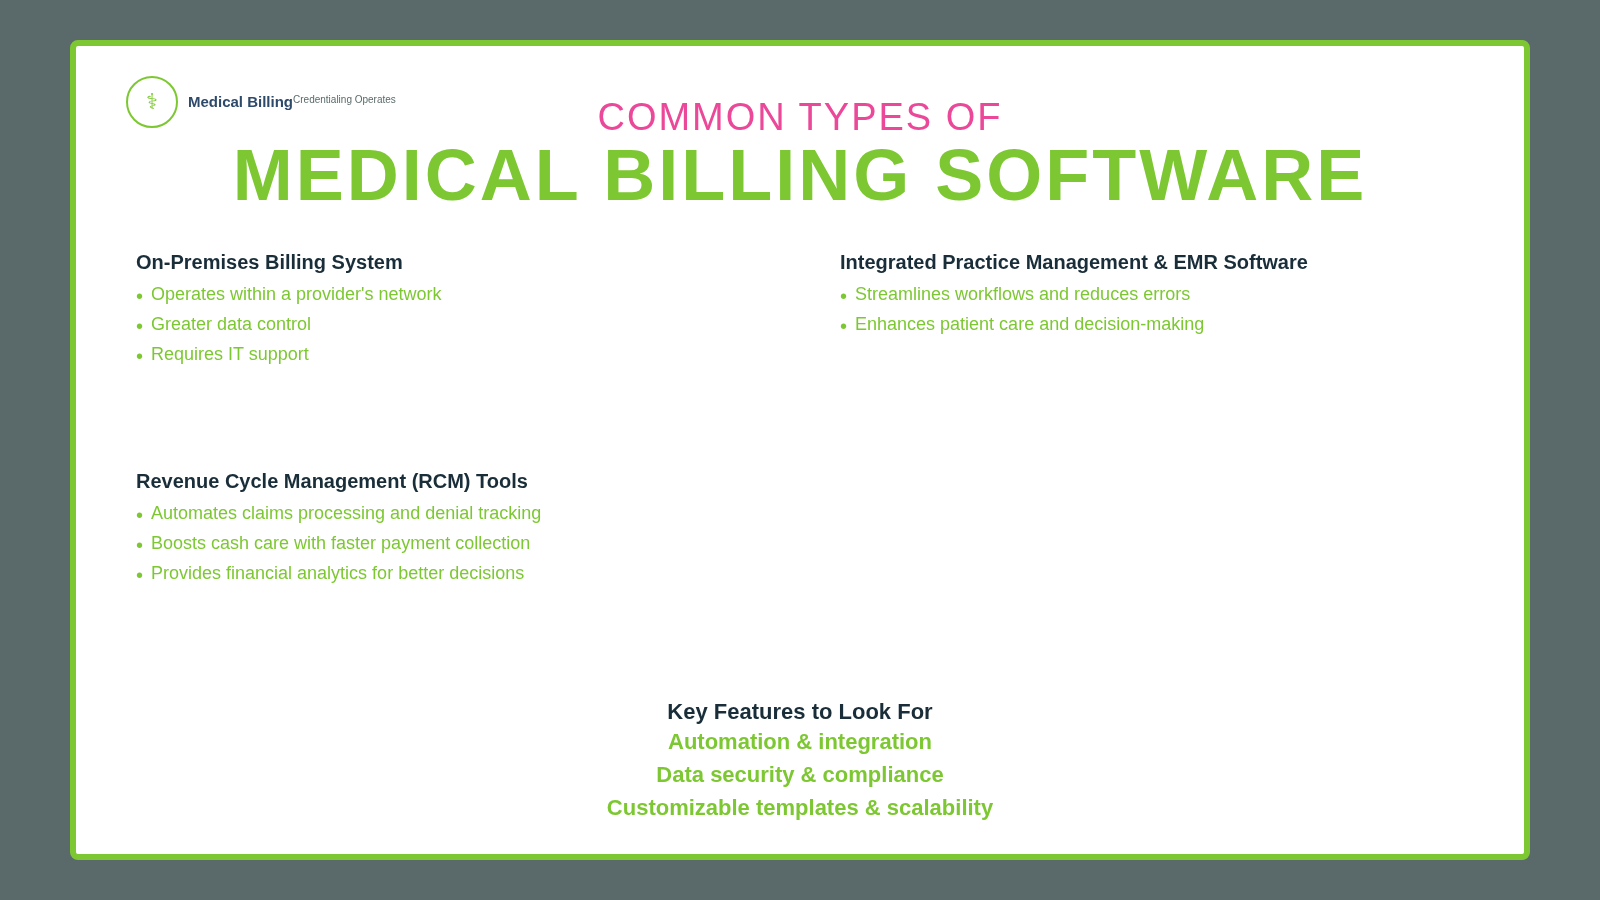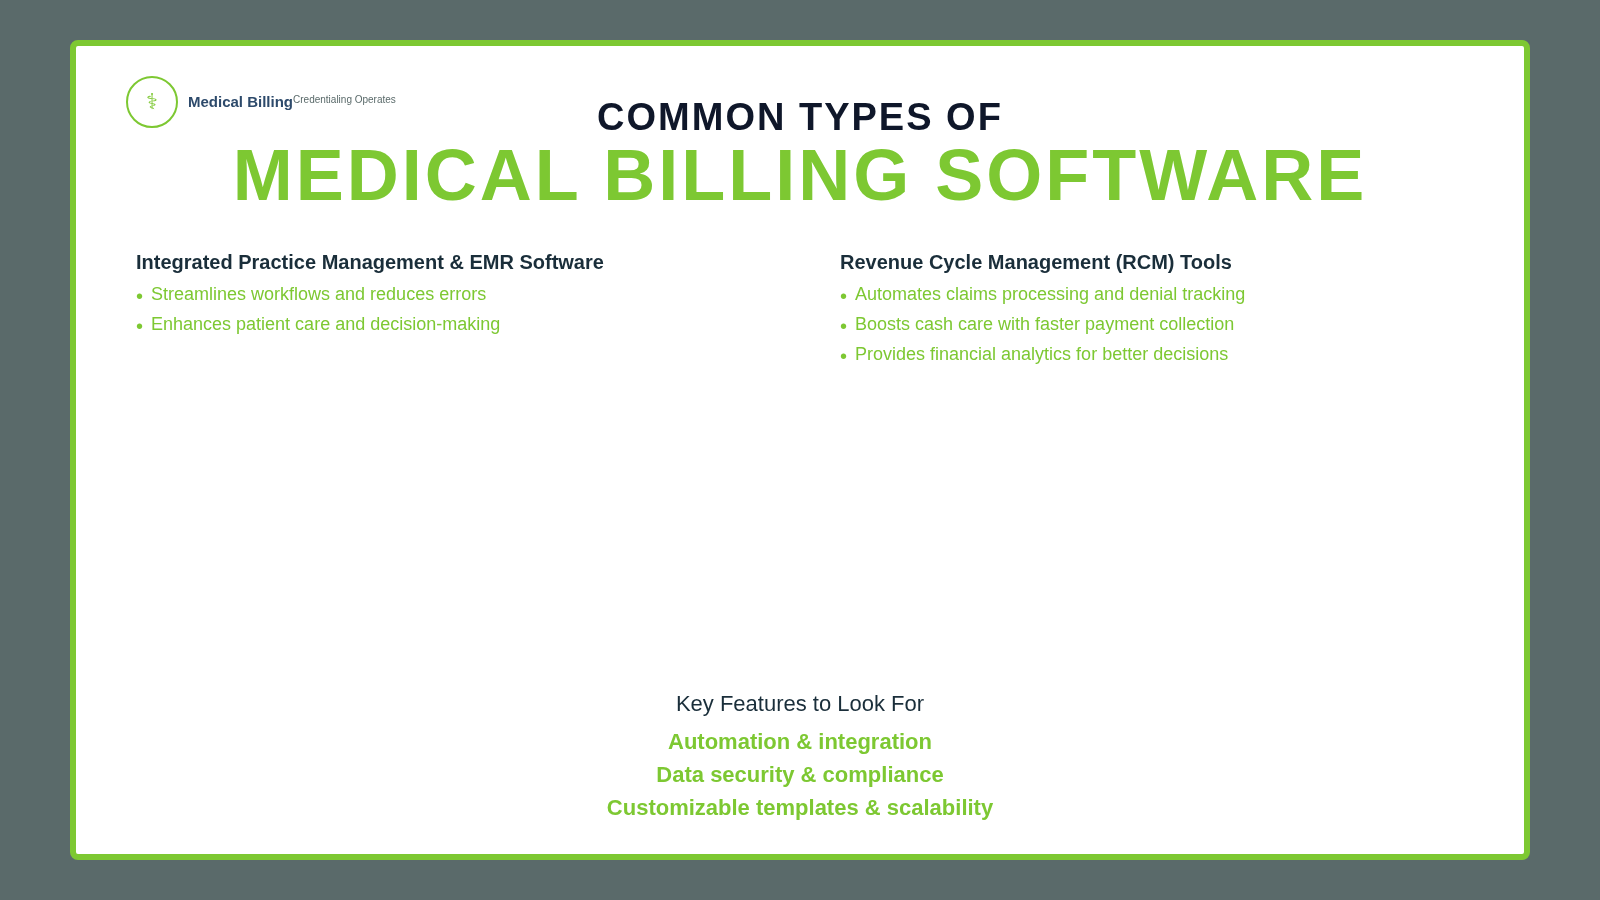--- a/index.html
+++ b/index.html
@@ -68,22 +68,22 @@
 
     
     .header {
       text-align: center;
       margin-top: 10px;
       margin-bottom: 30px;
     }
 
     .header-line1 {
       font-size: 38px;
-      font-weight: 700;
-      color: #0f172a;
+      font-weight: 400;
+      color: #ec4899;
       letter-spacing: 2px;
       text-transform: uppercase;
     }
 
     .header-line2 {
       font-size: 72px;
       font-weight: 900;
       color: #7dc832;
       letter-spacing: 3px;
       text-transform: uppercase;
@@ -130,23 +130,23 @@
 
     
     .key-features {
       text-align: center;
       margin-top: 20px;
       padding-top: 10px;
     }
 
     .key-features-title {
       font-size: 22px;
-      font-weight: 400;
+      font-weight: 700;
       color: #1a2e3a;
-      margin-bottom: 8px;
+      margin-bottom: 0;
     }
 
     .key-feature-item {
       font-size: 22px;
       font-weight: 800;
       color: #7dc832;
       line-height: 1.5;
     }
   </style>
 </head>
@@ -163,20 +163,28 @@
   </div>
 
   <div class="header">
     <div class="header-line1">COMMON TYPES OF</div>
     <div class="header-line2">MEDICAL BILLING SOFTWARE</div>
   </div>
 
   <div class="content-grid">
 
 
+    <div>
+      <div class="section-title">On-Premises Billing System</div>
+      <ul class="bullet-list">
+        <li>Operates within a provider's network</li>
+        <li>Greater data control</li>
+        <li>Requires IT support</li>
+      </ul>
+    </div>
 
     <div>
       <div class="section-title">Integrated Practice Management &amp; EMR Software</div>
       <ul class="bullet-list">
         <li>Streamlines workflows and reduces errors</li>
         <li>Enhances patient care and decision-making</li>
       </ul>
     </div>
 
     <div>

